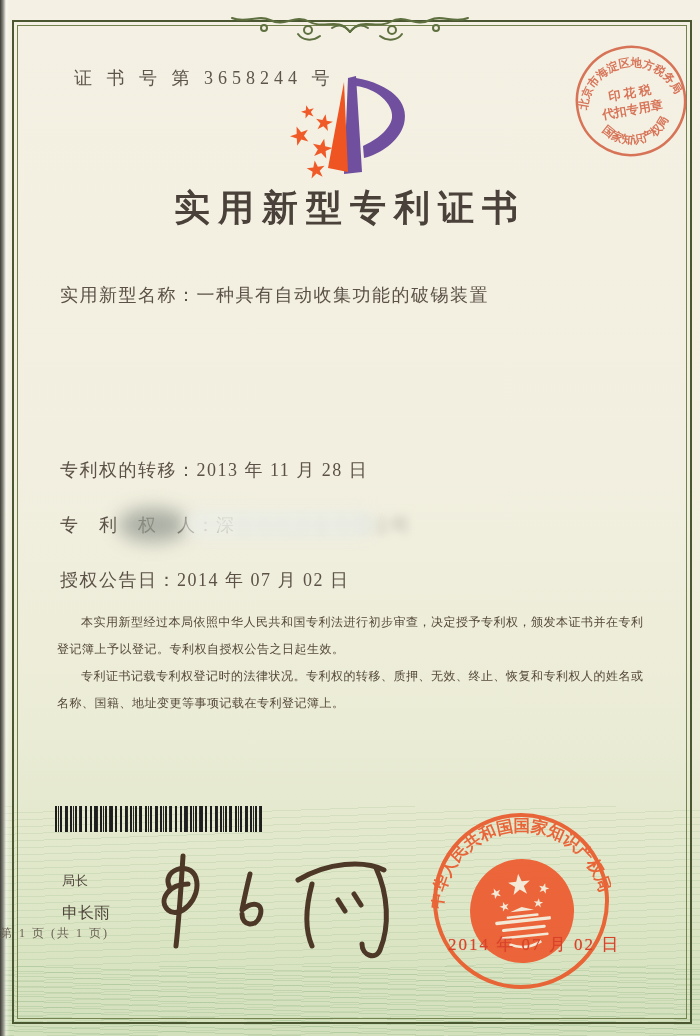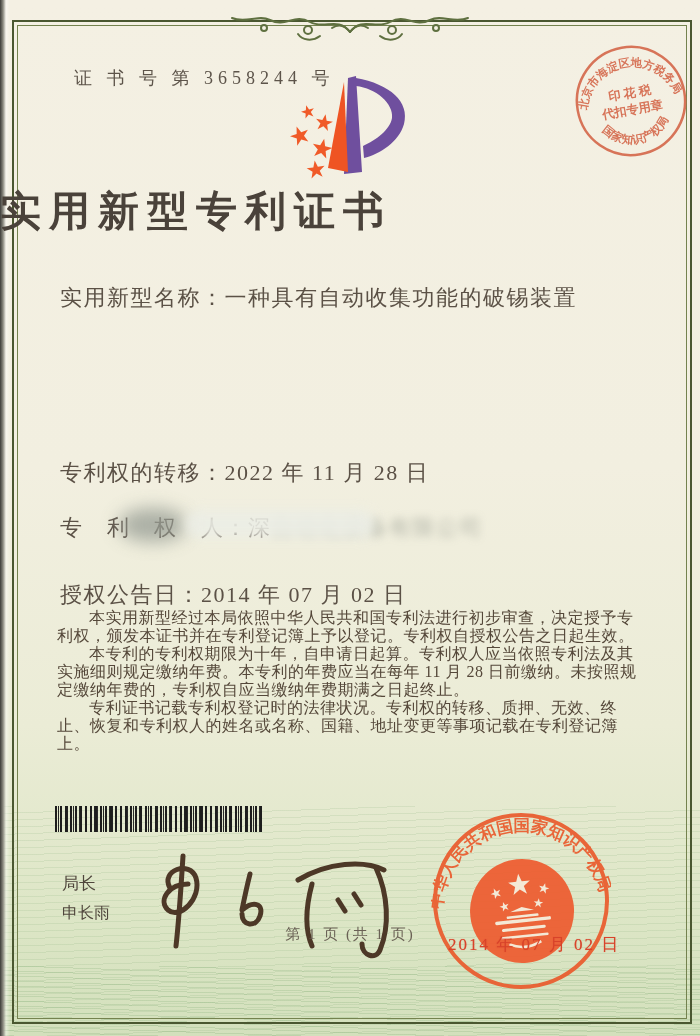--- a/index.html
+++ b/index.html
@@ -10,45 +10,45 @@
   }
   .scan-edge-left{position:absolute;left:0;top:0;width:10px;height:100%;
     background:linear-gradient(90deg,#3c3c38 0,#8a897f 3px,rgba(255,255,255,.4) 6px,rgba(255,255,255,0) 10px);}
   .guilloche{position:absolute;left:0;right:0;bottom:0;height:230px;opacity:.55;
     background:repeating-linear-gradient(178deg,rgba(120,165,110,.28) 0 1px,rgba(255,255,255,0) 1px 7px);}
   .guilloche2{position:absolute;left:0;right:0;bottom:0;height:70px;opacity:.6;
     background:repeating-linear-gradient(2deg,rgba(110,160,100,.35) 0 1px,rgba(255,255,255,0) 1px 5px);}
   .frame{position:absolute;left:12px;top:20px;right:8px;bottom:12px;border:2px solid #4a5730;}
   .frame::after{content:"";position:absolute;left:3px;top:3px;right:3px;bottom:3px;border:1px solid #74824e;}
   .cert-no{position:absolute;left:74px;top:66px;font-size:18px;letter-spacing:5px;color:#5d544a;}
-  .title{position:absolute;left:0;top:184px;width:100%;font-size:41px;font-weight:bold;
+  .title{position:absolute;left:0;top:184px;width:100%;text-align:center;font-size:36px;font-weight:bold;
     letter-spacing:8px;color:#4a423a;}
-  .field{position:absolute;left:60px;font-size:22px;letter-spacing:1.5px;color:#5b5146;white-space:nowrap;}
+  .field{position:absolute;left:60px;font-size:18px;letter-spacing:1.5px;color:#5b5146;white-space:nowrap;}
   .blur-wrap{display:inline-block;position:relative;vertical-align:bottom;}
   .blur-text{filter:blur(4px);opacity:.55;color:#7d837a;}
   .smudge{position:absolute;left:118px;top:508px;width:70px;height:34px;border-radius:50%;
     background:#9aa097;filter:blur(9px);opacity:.8;}
   .smudge2{position:absolute;left:185px;top:510px;width:190px;height:28px;border-radius:14px;
     background:#eceee6;filter:blur(6px);opacity:.9;}
-  .body-text{position:absolute;left:57px;top:609px;width:592px;font-size:16px;line-height:18px;
+  .body-text{position:absolute;left:57px;top:609px;width:592px;font-size:12px;line-height:27px;
     color:#55483a;letter-spacing:.5px;}
   .body-text p{margin:0;text-indent:2em;}
   .barcode{position:absolute;left:55px;top:806px;width:207px;height:26px;
     background:
       repeating-linear-gradient(90deg,#1d1d1d 0 2px,transparent 2px 3px,transparent 3px 5px),
       repeating-linear-gradient(90deg,transparent 0 3px,#222 3px 4px,transparent 4px 9px),
       repeating-linear-gradient(90deg,#2a2a2a 0 1px,transparent 1px 6px);}
-  .sig-title{position:absolute;left:62px;top:872px;font-size:17px;color:#4f463c;font-family:"Liberation Sans","DejaVu Sans",sans-serif;}
+  .sig-title{position:absolute;left:62px;top:872px;font-size:13px;color:#4f463c;font-family:"Liberation Sans","DejaVu Sans",sans-serif;}
   .sig-name{position:absolute;left:62px;top:903px;font-size:16px;color:#4f463c;font-family:"Liberation Sans","DejaVu Sans",sans-serif;}
   .sig-svg{position:absolute;left:130px;top:848px;}
   .tax-seal{position:absolute;left:572px;top:42px;width:118px;height:118px;transform:rotate(-10deg);opacity:.9;}
   .office-seal{position:absolute;left:431px;top:811px;width:180px;height:180px;opacity:.93;}
   .seal-date{position:absolute;left:448px;top:933px;font-size:17px;color:#d8432a;letter-spacing:2px;
     text-shadow:0 0 1px rgba(216,67,42,.5);}
-  .footer-page{position:absolute;left:0;top:925px;width:100%;text-align:center;font-size:15px;color:#6a6155;letter-spacing:2px;}
+  .footer-page{position:absolute;left:0;top:925px;width:100%;font-size:12px;color:#6a6155;letter-spacing:2px;}
   .ornament{position:absolute;left:230px;top:2px;}
   .logo{position:absolute;left:272px;top:76px;}
 </style>
 </head>
 <body>
 
 <div class="page">
 
   <div class="guilloche"></div>
   <div class="guilloche2"></div>
@@ -91,34 +91,33 @@
       <use href="#star" transform="translate(44,94) scale(0.95) rotate(-8)"></use>
     </g>
   </svg>
 
   <div class="title">实用新型专利证书</div>
 
   <div class="field" style="top:283px;">
     <span>实用新型名称：</span><span>一种具有自动收集功能的破锡装置</span>
   </div>
   <div class="field" style="top:458px;">
-    <span>专利权的转移：</span><span>2022 年 11 月 28 日</span>
+    <span>专利权的转移：</span><span>2013 年 11 月 28 日</span>
   </div>
   <div class="field" style="top:513px;">
     <span>专　利　权　人：</span><span>深</span><span class="blur-wrap"><span class="blur-text">自动化设备有限公司</span></span>
   </div>
   <div class="smudge"></div>
   <div class="smudge2"></div>
-  <div class="field" style="top:580px;">
+  <div class="field" style="top:568px;">
     <span>授权公告日：</span><span>2014 年 07 月 02 日</span>
   </div>
 
   <div class="body-text">
     <p>本实用新型经过本局依照中华人民共和国专利法进行初步审查，决定授予专利权，颁发本证书并在专利登记簿上予以登记。专利权自授权公告之日起生效。</p>
-    <p>本专利的专利权期限为十年，自申请日起算。专利权人应当依照专利法及其实施细则规定缴纳年费。本专利的年费应当在每年 11 月 28 日前缴纳。未按照规定缴纳年费的，专利权自应当缴纳年费期满之日起终止。</p>
     <p>专利证书记载专利权登记时的法律状况。专利权的转移、质押、无效、终止、恢复和专利权人的姓名或名称、国籍、地址变更等事项记载在专利登记簿上。</p>
   </div>
 
   <div class="barcode"></div>
 
   <div class="sig-title">局长</div>
   <div class="sig-name">申长雨</div>
   <svg class="sig-svg" width="270" height="112" viewBox="0 0 270 112">
     <g stroke="#4d3827" stroke-width="5" fill="none" stroke-linecap="round" stroke-linejoin="round">
       <path d="M40,40 C30,22 60,12 66,30 C72,50 50,72 38,62 C28,53 38,36 58,36"></path>

